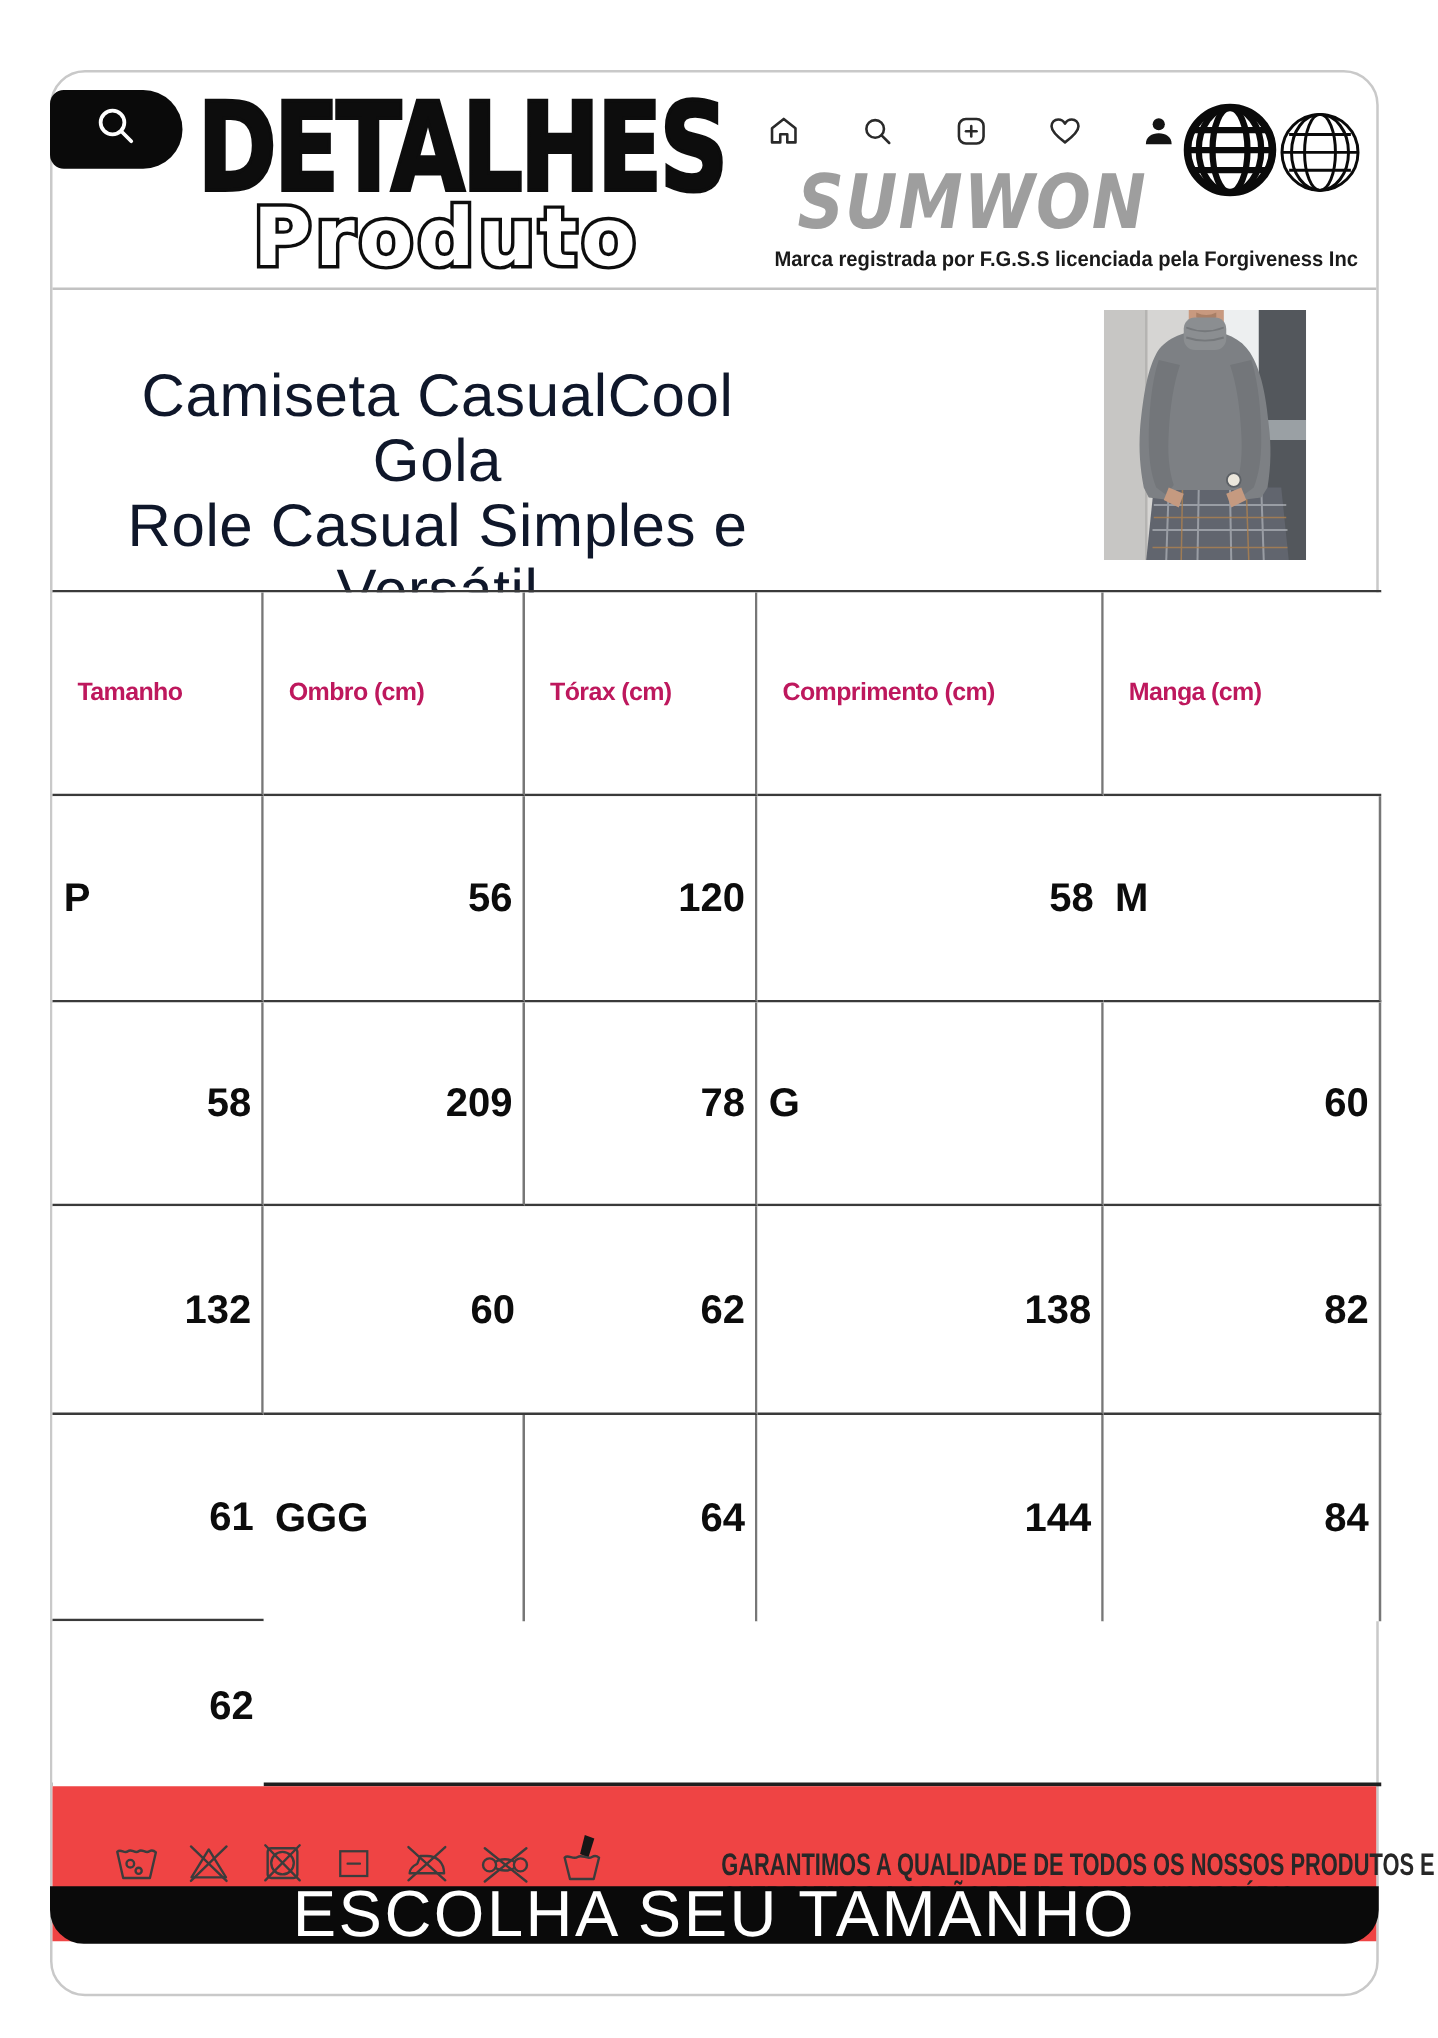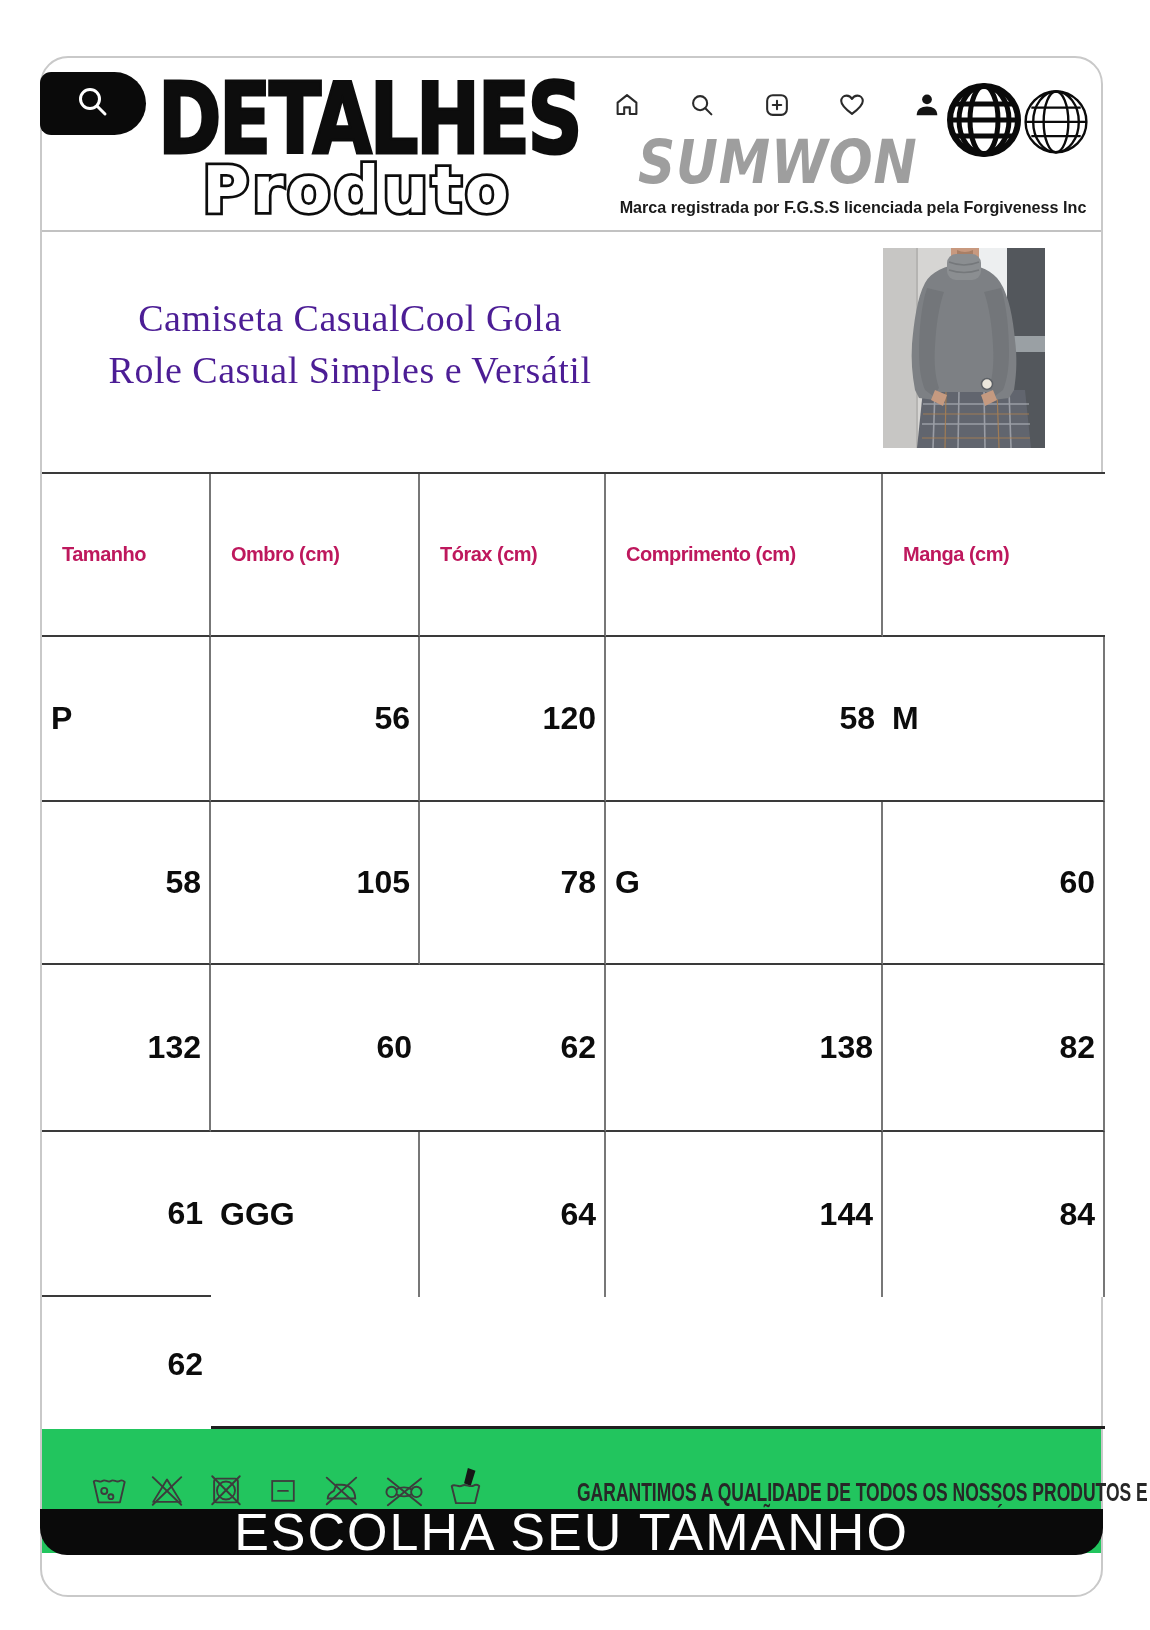--- a/index.html
+++ b/index.html
@@ -22,38 +22,38 @@
   .globes{position:absolute;left:902px;top:22px;display:flex;}
   .store-name{position:absolute;left:596px;top:74px;font-family:"DejaVu Sans",sans-serif;
         font-style:italic;font-weight:bold;font-size:60px;line-height:1;color:#9e9e9e;
         letter-spacing:1px;transform:scaleX(0.86);transform-origin:left top;white-space:nowrap;}
   .trademark{position:absolute;left:561px;top:140px;width:500px;text-align:center;
         font-weight:bold;font-size:17px;color:#1a1a1a;white-space:nowrap;
         transform:scaleX(0.95);transform-origin:center top;}
 
   
   .product-title{position:absolute;left:18px;top:234px;width:580px;text-align:center;
-        font-family:Liberation Serif, serif;font-size:38px;line-height:52px;color:#4c1d95;letter-spacing:.5px;}
+        font-family:Liberation Sans, sans-serif;font-size:48px;line-height:52px;color:#0f172a;letter-spacing:.5px;}
   .product-photo{position:absolute;left:841px;top:190px;width:162px;height:200px;overflow:hidden;}
 
   
   .size-table{position:absolute;left:0;top:414px;width:1063px;height:957px;display:grid;
         grid-template-columns:169px 209px 186px 277px 222px;
         grid-template-rows:163px 165px 163px 167px 165px 134px;
         border-top:2px solid #3a3a3a;border-bottom:3px solid #1f1f1f;box-sizing:border-box;}
   .cell{border-right:2px solid #777;border-bottom:2px solid #3a3a3a;display:flex;align-items:center;
         box-sizing:border-box;background:#fff;}
   .cell.last-col{border-right:none;}
   .cell.last-row{border-bottom:none;}
   .cell.head{font-weight:bold;font-size:20px;letter-spacing:-0.5px;color:#be185d;padding-left:20px;}
   .cell.size{font-weight:bold;font-size:32px;color:#0c0c0c;padding-left:9px;}
   .cell.num{font-weight:bold;font-size:32px;color:#0c0c0c;justify-content:flex-end;padding-right:8px;}
 
   
-  .footer{position:absolute;left:0;top:1371px;width:100%;height:124px;background:#22c55e;text-decoration:underline;}
+  .footer{position:absolute;left:0;top:1371px;width:100%;height:124px;background:#ef4444;text-decoration:underline;}
   .care-icons{position:absolute;left:48px;top:36px;display:flex;gap:19px;align-items:flex-end;}
   .care-icons svg{display:block;}
   .guarantee{position:absolute;left:451px;top:50px;width:560px;text-align:center;
         font-weight:bold;font-size:25px;line-height:26px;color:#272727;
         transform:scaleX(0.70);transform-origin:center top;white-space:nowrap;}
   .cta-bar{position:absolute;left:-2px;bottom:-2px;width:1063px;height:46px;background:#0a0a0a;
         border-radius:0 0 27px 27px;display:flex;align-items:center;justify-content:center;}
   .cta-bar span{color:#ffffff;font-size:52px;letter-spacing:2px;font-weight:400;}
 </style>
 </head>
@@ -192,21 +192,21 @@
       <div class="cell head">Comprimento (cm)</div>
       <div class="cell head last-col">Manga (cm)</div>
 
       <div class="cell size">P</div>
       <div class="cell num">56</div>
       <div class="cell num">120</div>
       <div class="cell num last-col">58</div>
 
       <div class="cell size">M</div>
       <div class="cell num">58</div>
-      <div class="cell num">105</div>
+      <div class="cell num">209</div>
       <div class="cell num">78</div>
 
       <div class="cell size">G</div>
       <div class="cell num">60</div>
       <div class="cell num">132</div>
       <div class="cell num last-col">60</div>
 
       <div class="cell num">62</div>
       <div class="cell num">138</div>
       <div class="cell num">82</div>

